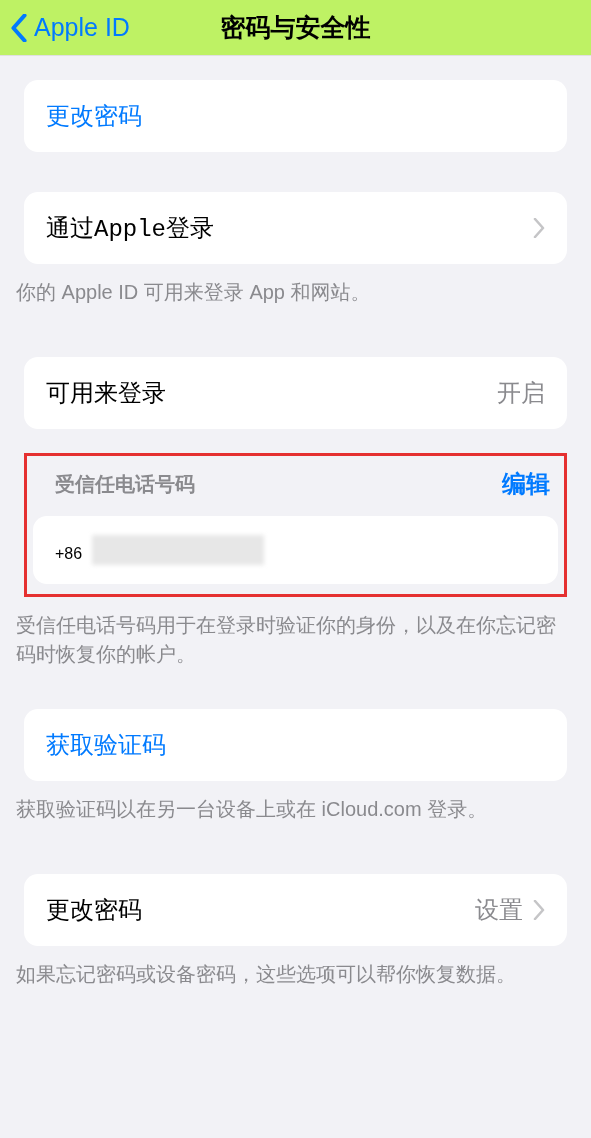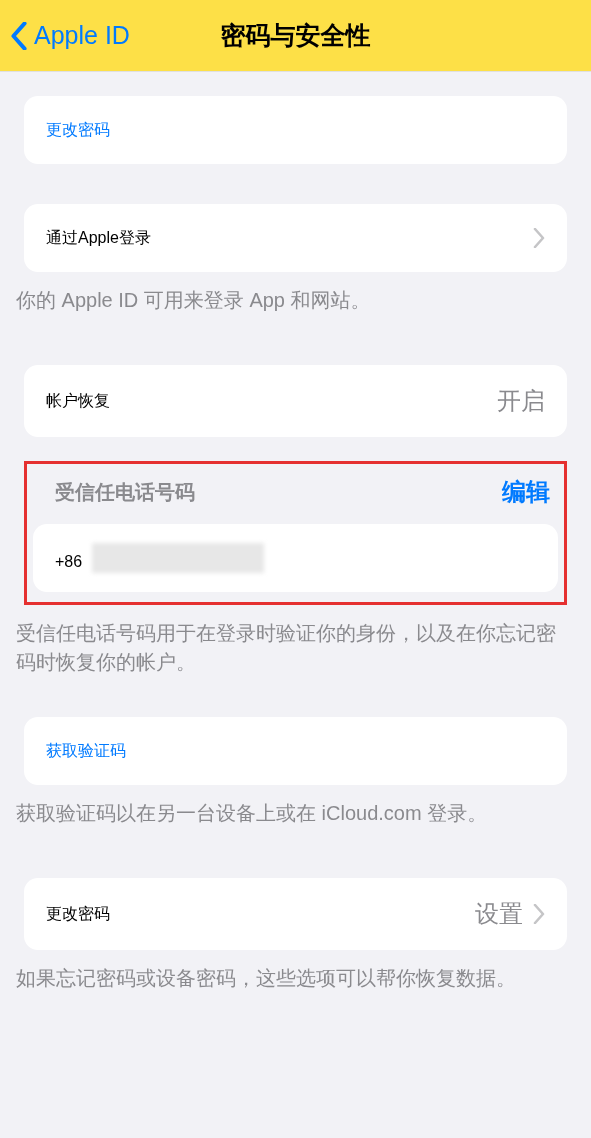--- a/index.html
+++ b/index.html
@@ -6,22 +6,22 @@
     body {
       width: 591px;
       height: 1138px;
       background: #f2f2f6;
       font-family: -apple-system, "Helvetica Neue", Arial, sans-serif;
       color: #000;
       overflow: hidden;
     }
     
     .navbar {
-      height: 72px;
-      background: #fde047;
+      height: 56px;
+      background: #bef264;
       border-bottom: 1px solid #e0e0e0;
       display: flex;
       align-items: center;
       position: relative;
       padding: 0 10px;
     }
     .navbar-back {
       display: flex;
       align-items: center;
       color: #007aff;
@@ -53,22 +53,23 @@
       margin: 0 24px;
     }
     .cell {
       display: flex;
       align-items: center;
       justify-content: space-between;
       padding: 20px 22px;
       min-height: 68px;
     }
     .cell .label {
-      font-size: 16px;
+      font-size: 24px;
       font-weight: 400;
+      font-family: Liberation Mono, monospace;
     }
     .cell .label.link { color: #007aff; }
     .cell .right {
       display: flex;
       align-items: center;
       gap: 10px;
     }
     .cell .value {
       font-size: 24px;
       color: #8a8a8e;
@@ -163,21 +164,21 @@
       </div>
     </div>
     <div class="footer">你的 Apple ID 可用来登录 App 和网站。</div>
   </div>
 
   <div class="spacer-40"></div>
 
   <div class="group">
     <div class="card">
       <div class="cell">
-        <span class="label">帐户恢复</span>
+        <span class="label">可用来登录</span>
         <div class="right">
           <span class="value">开启</span>
         </div>
       </div>
     </div>
   </div>
 
   <div class="highlight-box">
     <div class="section-header-row">
       <span class="title">受信任电话号码</span>

